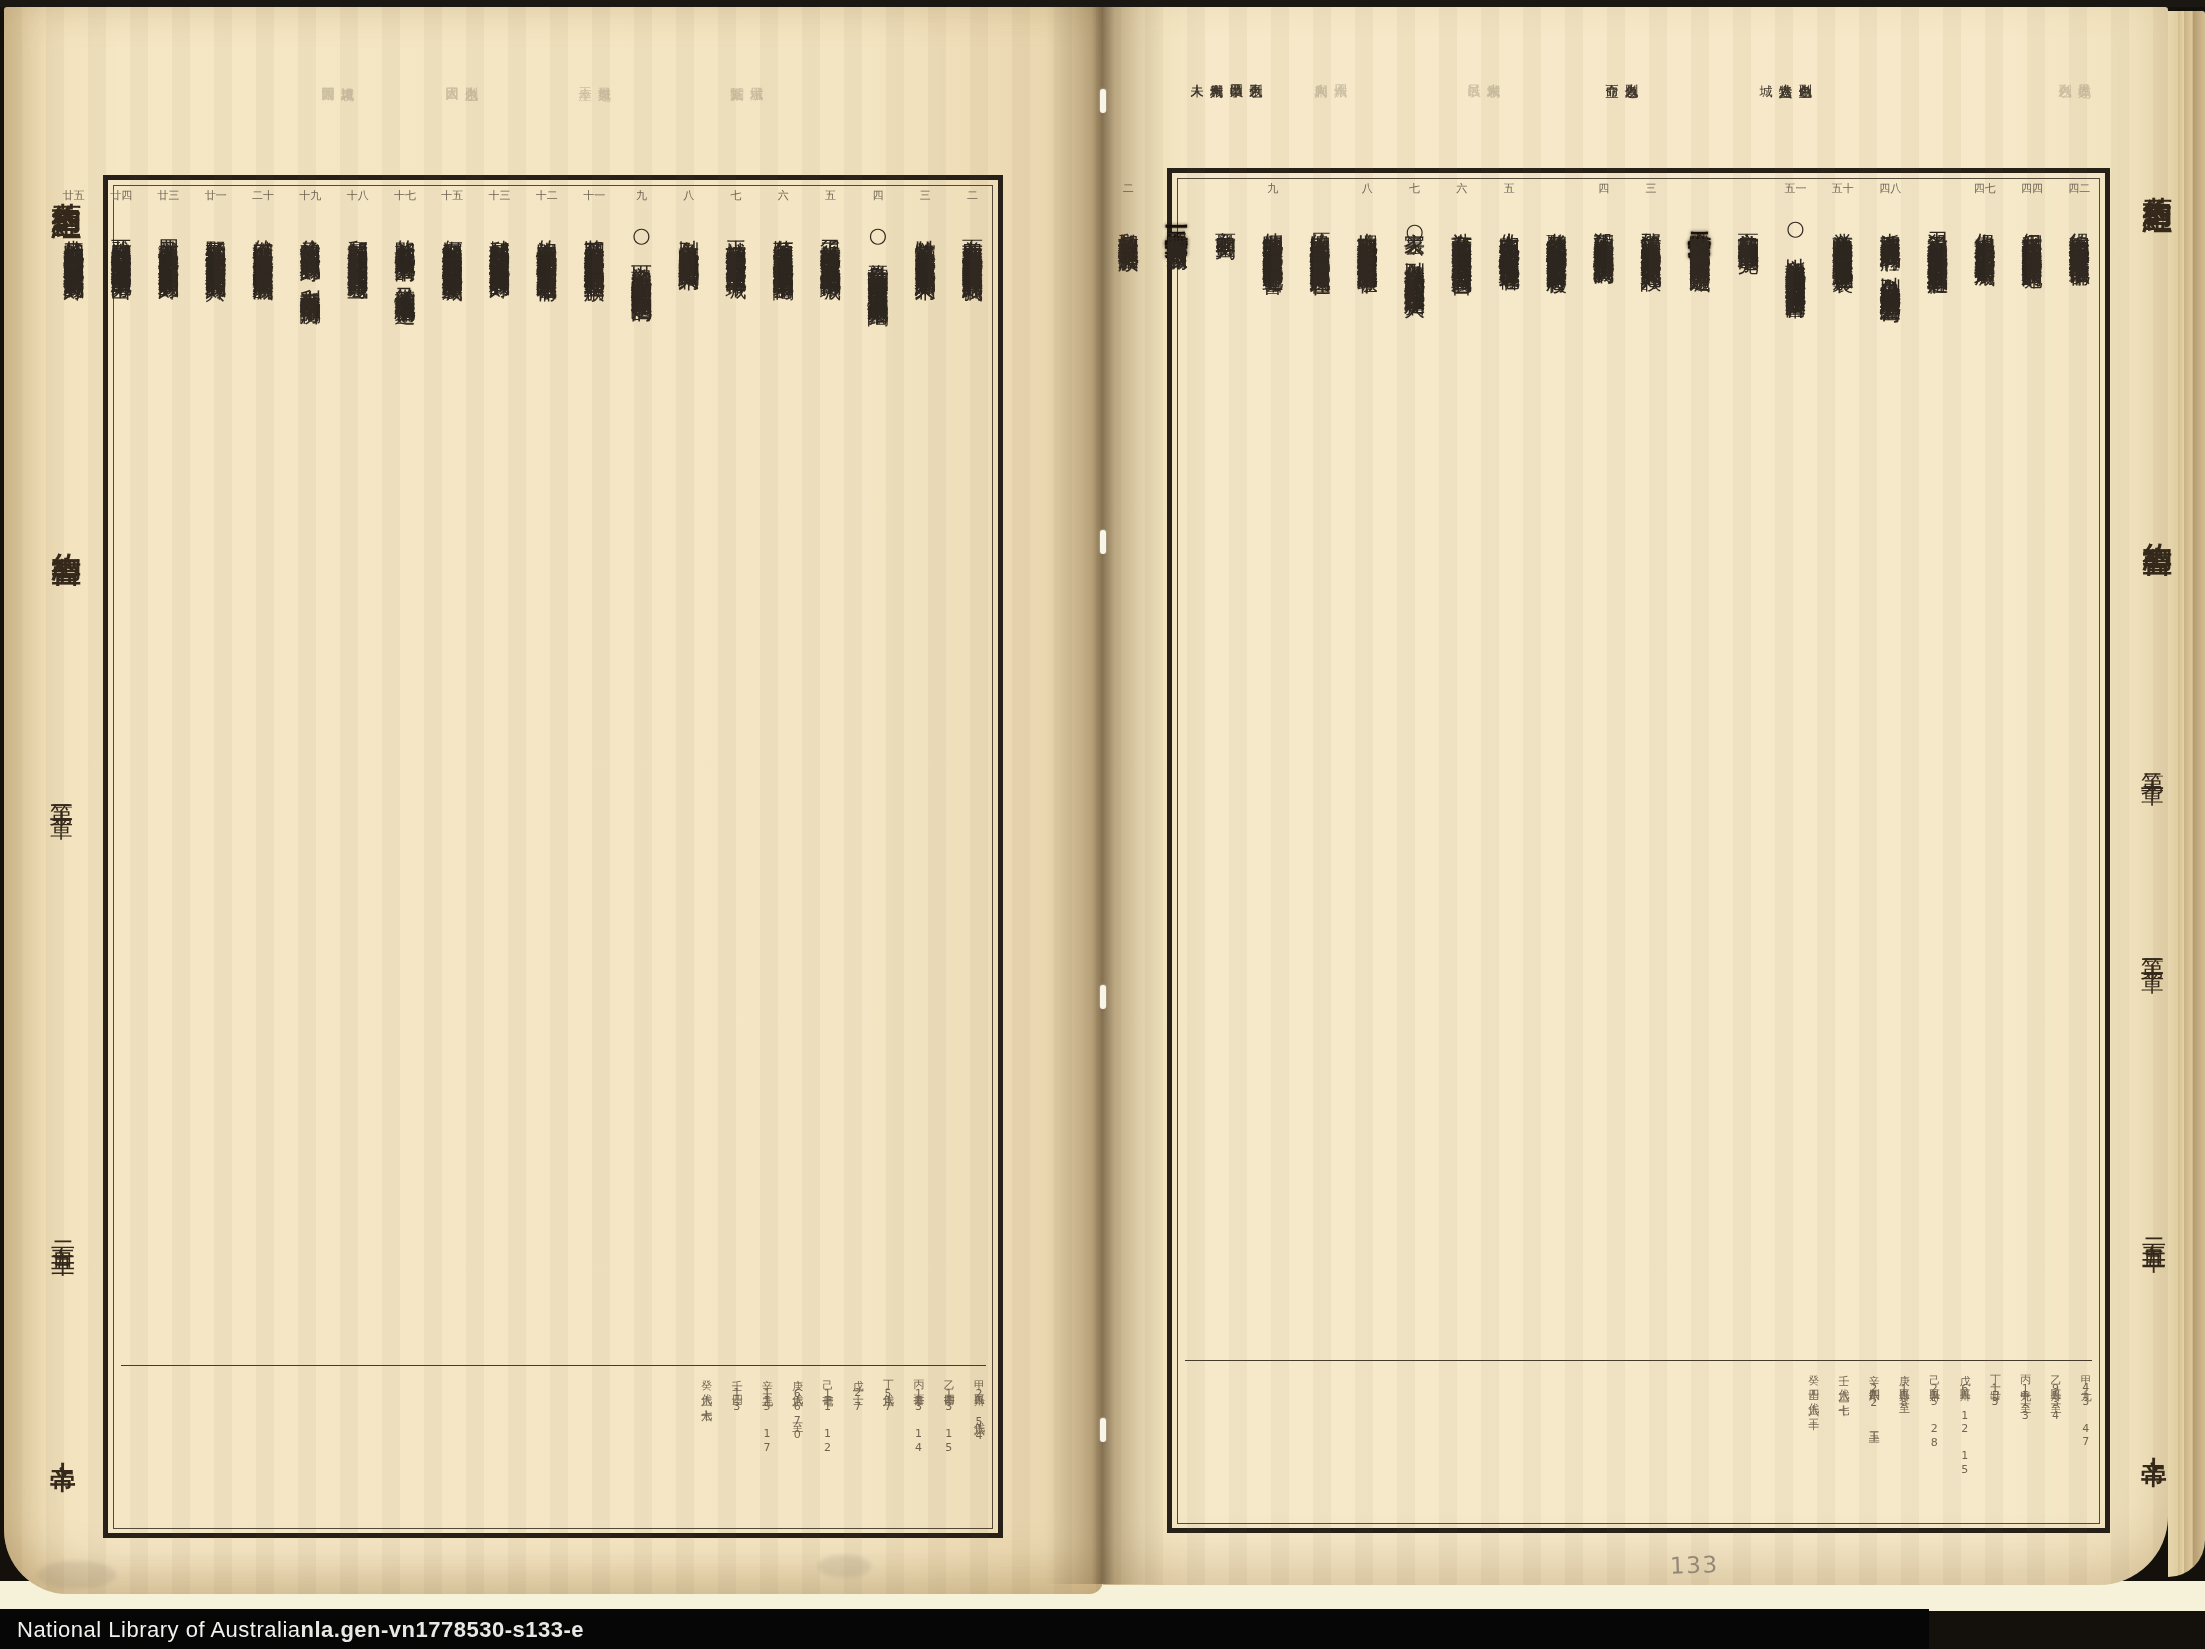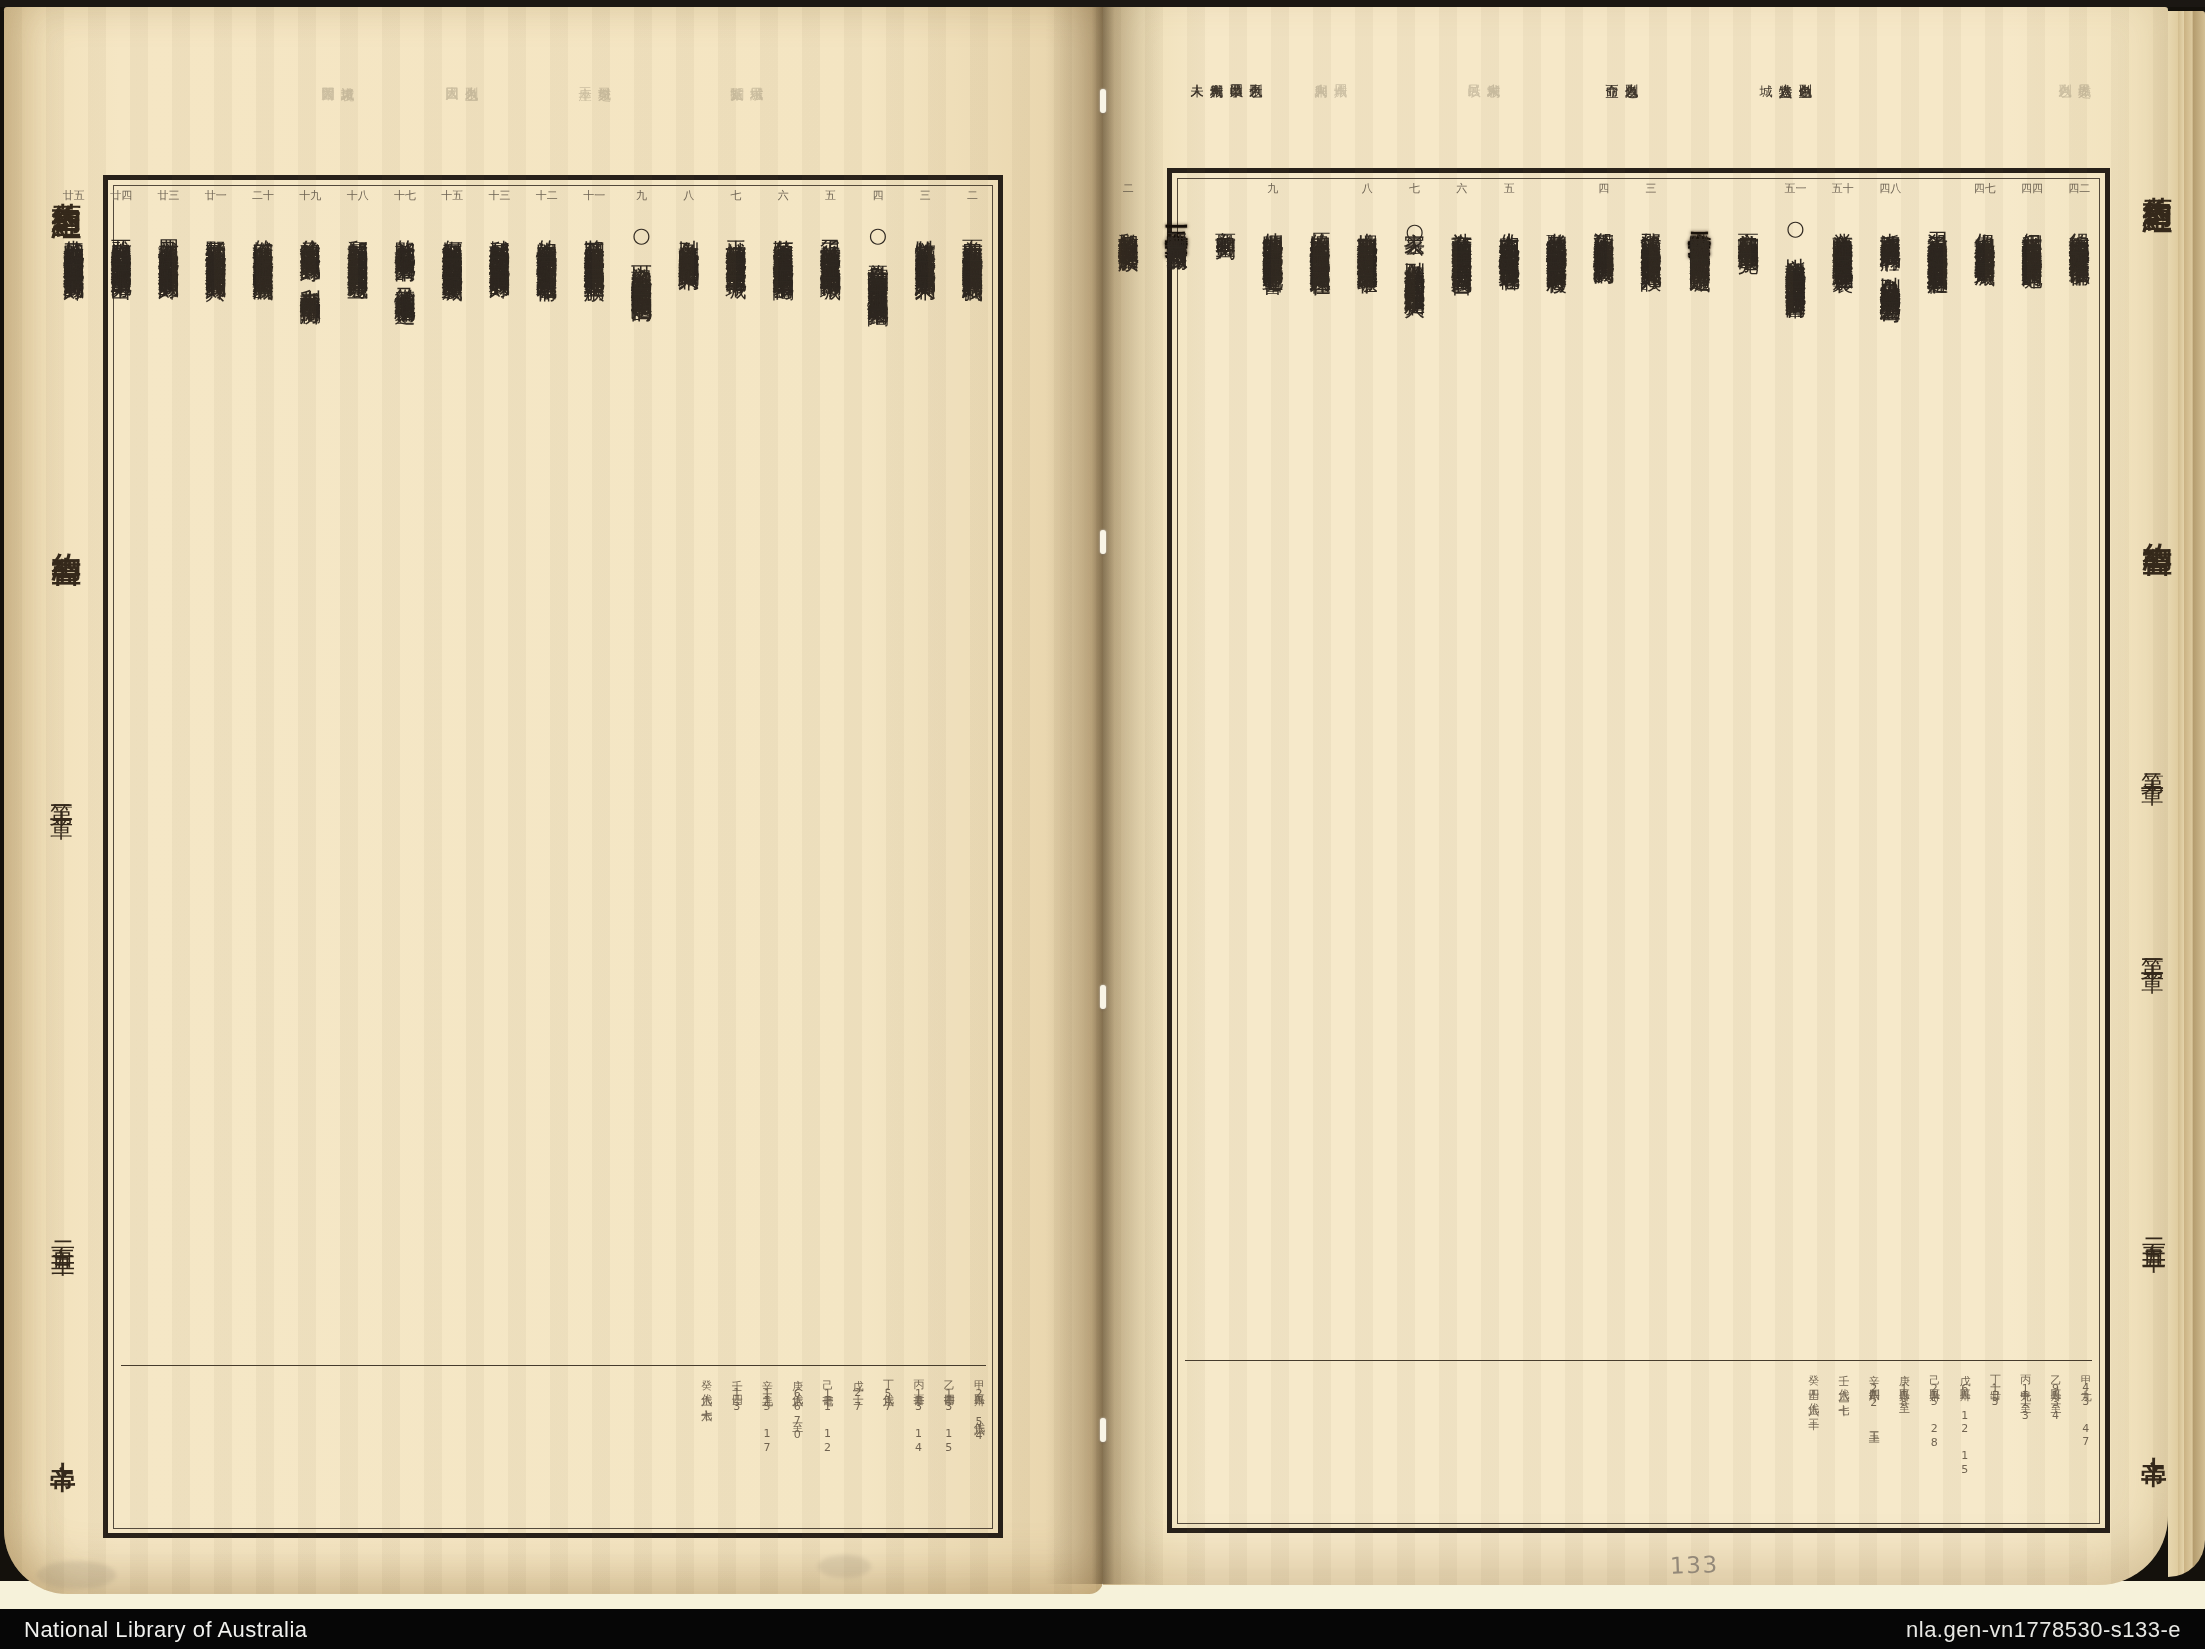--- a/index.html
+++ b/index.html
@@ -67,24 +67,24 @@
   .m-ed{font-size:25.4px;font-weight:bold;}
   
   .topnote{position:absolute;writing-mode:vertical-rl;text-orientation:upright;
     font-size:13.2px;line-height:1.12;color:#3d342a;letter-spacing:0;}
   .topnote .ncol{margin-block-end:4.8px;}
   .topnote.faint{opacity:.26;filter:blur(0.4px);color:#59503f;}
   
   .pencil{position:absolute;color:#8b8173;font-size:23px;letter-spacing:1.6px;transform:rotate(-2deg);opacity:.9;}
   .smudge{position:absolute;background:#8a7f6b;opacity:.18;filter:blur(2.1px);border-radius:50%;}
   
-  .bottom-bar{position:absolute;left:0;top:1609px;width:2205px;height:41px;background:#060606;
-    display:flex;align-items:center;justify-content:space-between;box-sizing:border-box;padding:0 24px;}
+  .bottom-bar{position:absolute;left:0;top:1609px;width:1929px;height:41px;background:#060606;
+    display:flex;align-items:center;justify-content:flex-start;box-sizing:border-box;padding:0 17px;}
   .bar-text{font-family:"Liberation Sans","DejaVu Sans",sans-serif;font-size:22px;color:#f1f1ee;letter-spacing:0.5px;}
-  .bar-text.right{color:#e8e8e4;}
+  .bar-text.right{color:#e8e8e4;font-weight:bold;}
 </style>
 </head>
 <body>
 
 <div class="table-strip"></div>
 <div class="top-strip"></div>
 
 <div class="page page-left" id="pg-left">
     <div class="frame" style="left: 99px; top: 168px; width: 900px; height: 1363px;">
       <div class="bodytext" style="inset: 9.5px 12.7px 168px;">

